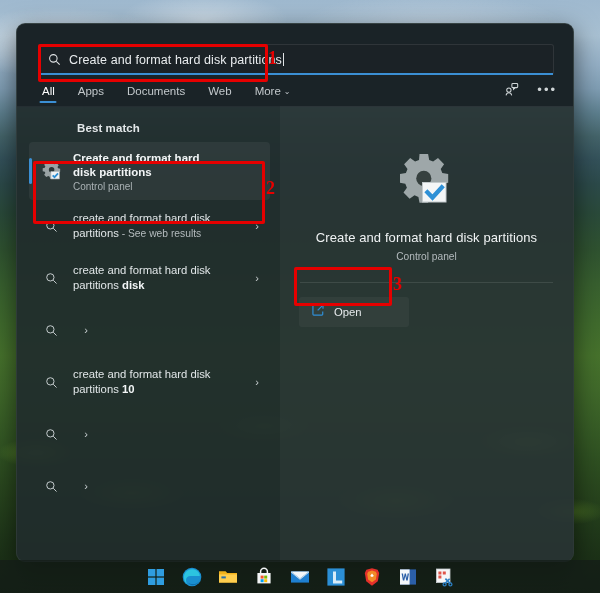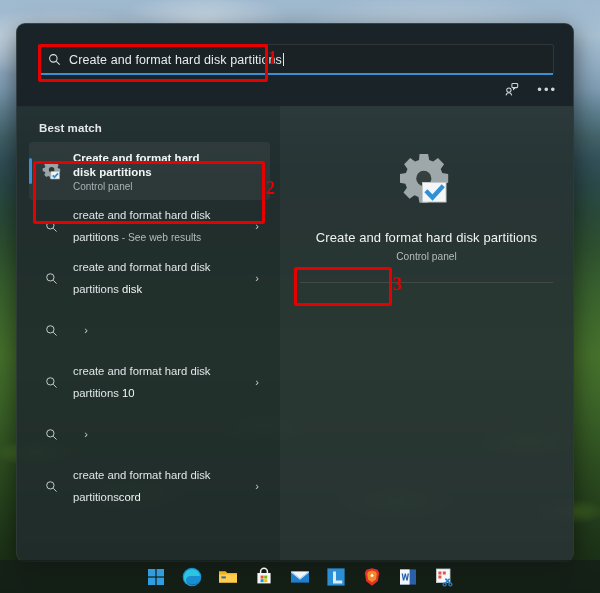--- a/index.html
+++ b/index.html
@@ -87,21 +87,21 @@
   .topicons .ic{color:#cfd5d7;display:flex;align-items:center;}
   .topicons svg{width:15px;height:15px;}
   .dots{letter-spacing:2px;font-size:13px;color:#cfd5d7;line-height:1;}
 
   
   .left-col{
     position:absolute;left:0;top:82px;width:263px;bottom:0;overflow:hidden;
   }
   .section-label{
     color:#e3e7e9;font-size:11.5px;font-weight:bold;
-    padding:16px 0 8px 22px;letter-spacing:.1px;
+    padding:16px 0 8px 22px;letter-spacing:.1px;margin-left:38px;
   }
   .section-label.web{padding-top:14px;}
 
   .best-row{
     position:relative;margin:0 10px 0 12px;height:58px;border-radius:4px;
     background:rgba(255,255,255,.055);display:flex;align-items:center;
   }
   .best-row:before{
     content:"";position:absolute;left:0;top:16px;width:3px;height:26px;
     border-radius:2px;background:#3b8fd4;
@@ -112,23 +112,23 @@
                width:150px;}
   .best-sub{color:#a9b1b4;font-size:10px;margin-top:2px;}
 
   .web-row{
     position:relative;height:52px;display:flex;align-items:center;
     margin:0 10px 0 12px;border-radius:4px;
   }
   .web-ico{width:44px;display:flex;justify-content:center;align-items:center;}
   .web-ico svg{width:13px;height:13px;}
   .web-label{
-    flex:1;color:#e1e6e8;font-size:11.3px;line-height:22px;width:140px;
-  }
-  .web-label b{font-weight:normal;color:#f3f6f7;}
+    flex:1;color:#e1e6e8;font-size:11.3px;line-height:15px;width:140px;
+  }
+  .web-label b{font-weight:bold;color:#f3f6f7;}
   .web-label .muted{color:#b4bbbe;font-size:10.3px;}
   .web-chev{width:26px;color:#c7ced0;font-size:11px;text-align:center;}
 
   
   .right-col{
     position:absolute;left:263px;top:82px;right:0;bottom:0;
     background:rgba(255,255,255,.035);
   }
   .prev-icon{margin:46px auto 0;width:64px;height:60px;position:relative;}
   .prev-title{
@@ -174,20 +174,37 @@
       <span class="search-ico">
         <svg viewBox="0 0 16 16" fill="none" stroke="#dfe3e5" stroke-width="1.3">
           <circle cx="6.6" cy="6.6" r="4.6"></circle>
             <line x1="10.2" y1="10.2" x2="14.4" y2="14.4"></line>
         </svg>
       </span>
       <span class="search-text">Create and format hard disk partitions</span>
         <span class="caret"></span>
     </div>
 
+    <div class="tabs">
+      <div class="tab active">
+        <span>All</span>
+      </div>
+      <div class="tab">
+        <span>Apps</span>
+      </div>
+      <div class="tab">
+        <span>Documents</span>
+      </div>
+      <div class="tab">
+        <span>Web</span>
+      </div>
+      <div class="tab">
+        <span>More</span><span class="chev">⌄</span>
+      </div>
+    </div>
 
     <div class="topicons">
       <span class="ic">
         <svg viewBox="0 0 16 16" fill="none" stroke="#cfd5d7" stroke-width="1.1">
           <circle cx="5.2" cy="8.6" r="2.3"></circle>
           <path d="M2.2 14.2c.3-1.8 1.5-2.8 3-2.8s2.7 1 3 2.8"></path>
           <rect x="8.4" y="1.6" width="6.2" height="4.4" rx="1"></rect>
           <path d="M10.2 6v1.8L11.9 6"></path>
         </svg>
       </span>
@@ -266,39 +283,48 @@
           </span>
           <span class="web-chev">›</span>
         </div>
         <div class="web-row">
           <span class="web-ico">
             <svg viewBox="0 0 16 16" fill="none" stroke="#c9d0d2" stroke-width="1.2">
               <circle cx="6.6" cy="6.6" r="4.5"></circle>
               <line x1="10.1" y1="10.1" x2="14.2" y2="14.2"></line>
             </svg>
           </span>
-          <span class="web-label">create and format hard disk partitions<b>cord</b></span>
           <span class="web-chev">›</span>
         </div>
       </div>
   </div>
 
   <div class="right-col">
     <div class="prev-icon">
       <svg viewBox="0 0 64 60" width="64" height="60">
         <path d="M24.5 2h8.6l1.1 5.9 3.9 1.6 4.9-3.4 6.1 6.1-3.4 4.9 1.6 3.9 5.9 1.1v8.6l-5.9 1.1-1.6 3.9 3.4 4.9-6.1 6.1-4.9-3.4-3.9 1.6-1.1 5.9h-8.6l-1.1-5.9-3.9-1.6-4.9 3.4-6.1-6.1 3.4-4.9-1.6-3.9L5 30.7v-8.6l5.9-1.1 1.6-3.9-3.4-4.9 6.1-6.1 4.9 3.4 3.9-1.6z" fill="#9ea7a9"></path>
         <circle cx="28.8" cy="26.4" r="7.6" fill="#36403f"></circle>
         <rect x="27.5" y="30.5" width="23.5" height="19.5" fill="#f4f6f7" stroke="#c3cacc" stroke-width="1"></rect>
         <path d="M32.4 40.3l5.1 5.2 9.3-10.2" stroke="#2e90d6" stroke-width="4.3" fill="none" stroke-linecap="square"></path>
       </svg>
     </div>
     <div class="prev-title">Create and format hard disk partitions</div>
     <div class="prev-sub">Control panel</div>
     <div class="divider"></div>
 
+    <div class="open-btn">
+      <span>
+        <svg viewBox="0 0 16 16" fill="none" stroke="#2f8fd8" stroke-width="1.35">
+          <path d="M6.4 2.6H3.2a1 1 0 0 0-1 1v9.2a1 1 0 0 0 1 1h9.2a1 1 0 0 0 1-1V9.7"></path>
+          <path d="M9.4 2.3h4.3v4.3"></path>
+            <path d="M13.3 2.7L7.6 8.4"></path>
+        </svg>
+      </span>
+      <span class="open-lbl">Open</span>
+    </div>
   </div>
 </div>
 
 <div class="anno" style="left:38px;top:44px;width:224px;height:32px;"></div>
 <div class="anno-num" style="left:268px;top:48px;">1</div>
 
 <div class="anno" style="left:33px;top:161px;width:226px;height:57px;"></div>
 <div class="anno-num" style="left:266px;top:178px;">2</div>
 
 <div class="anno" style="left:294px;top:267px;width:92px;height:33px;"></div>

